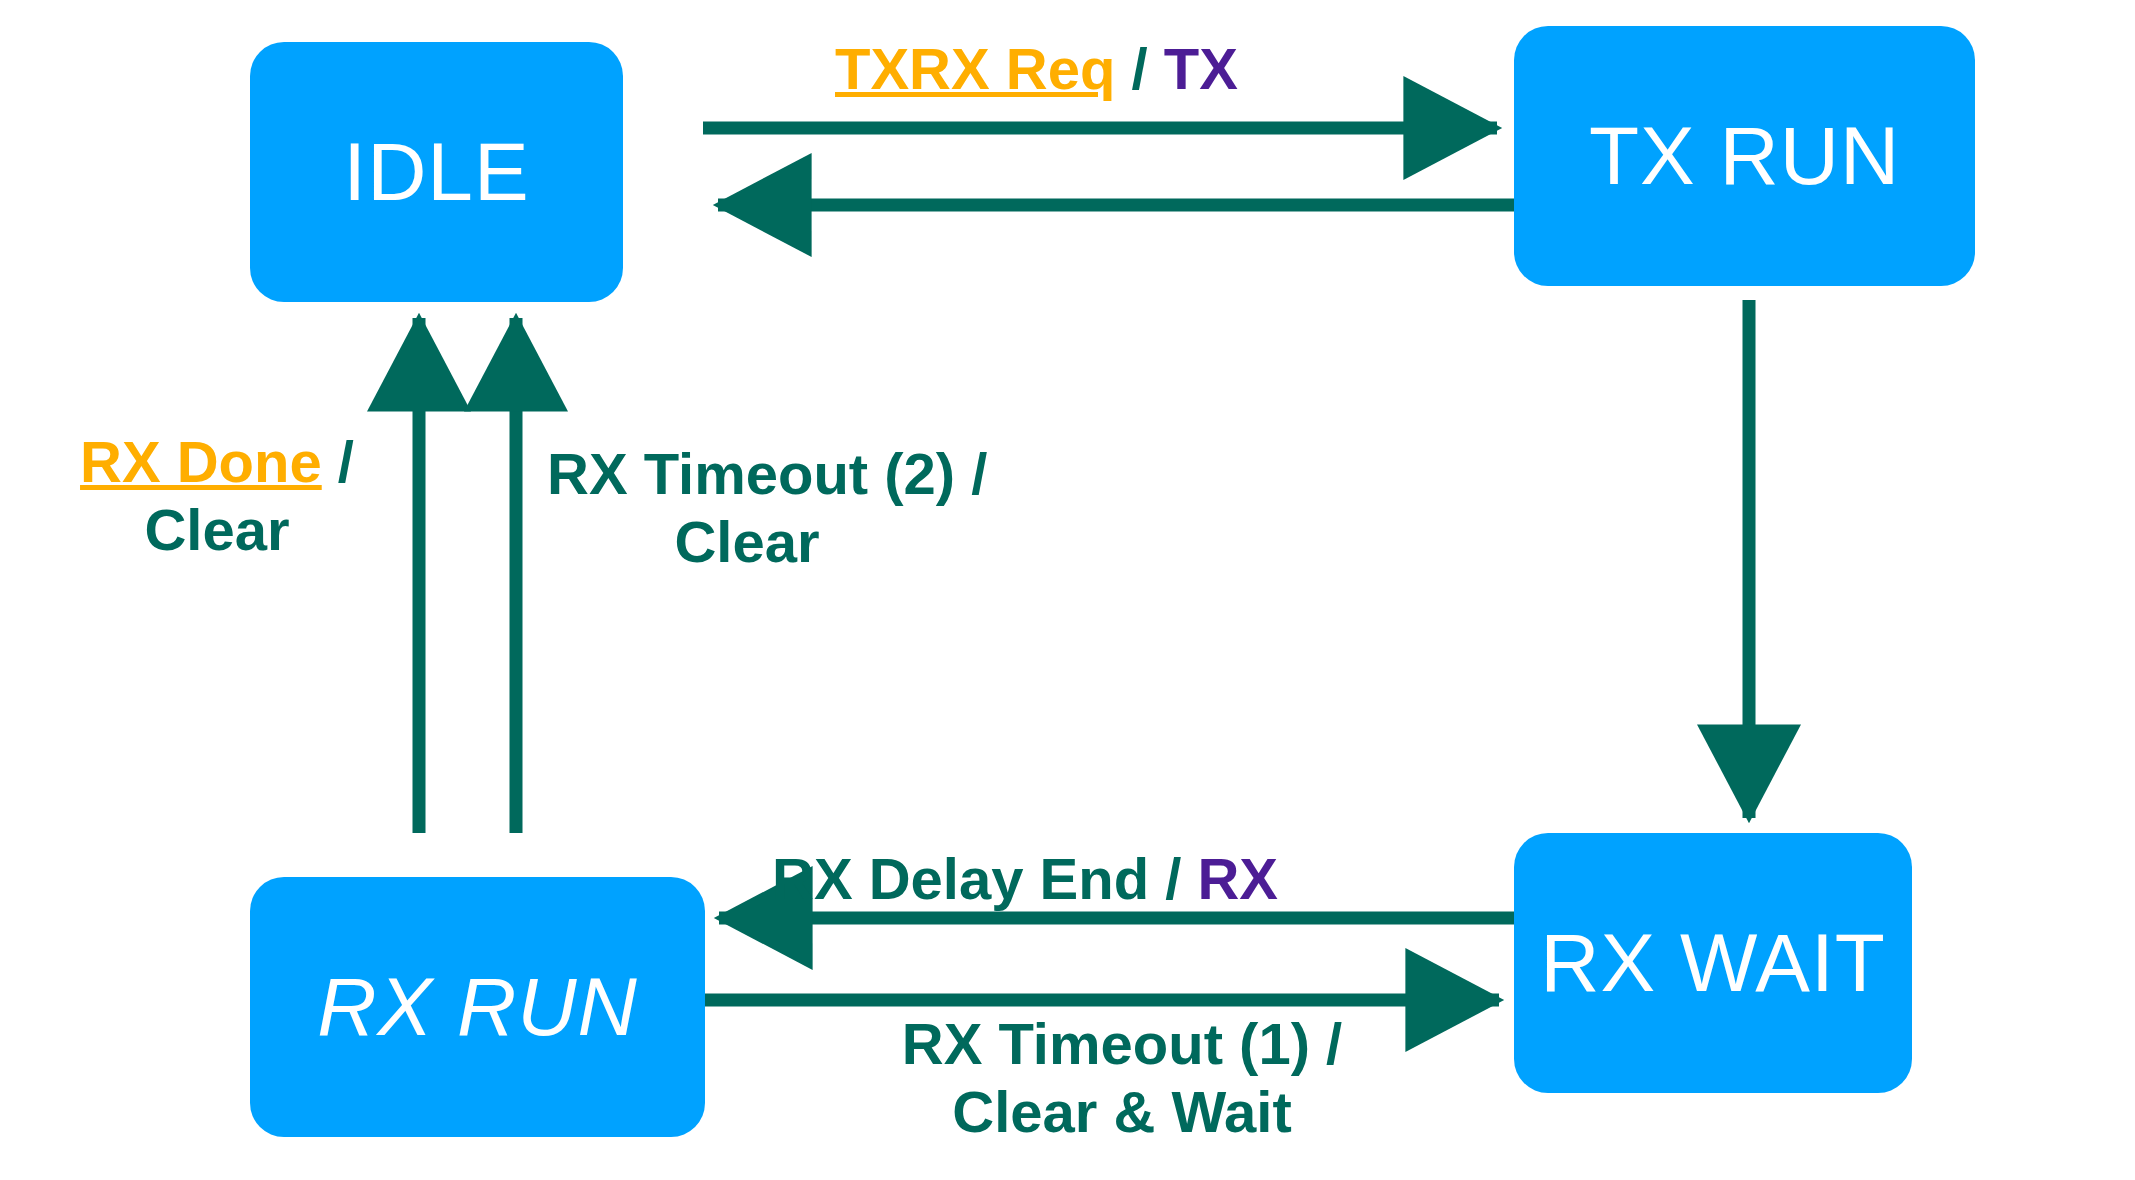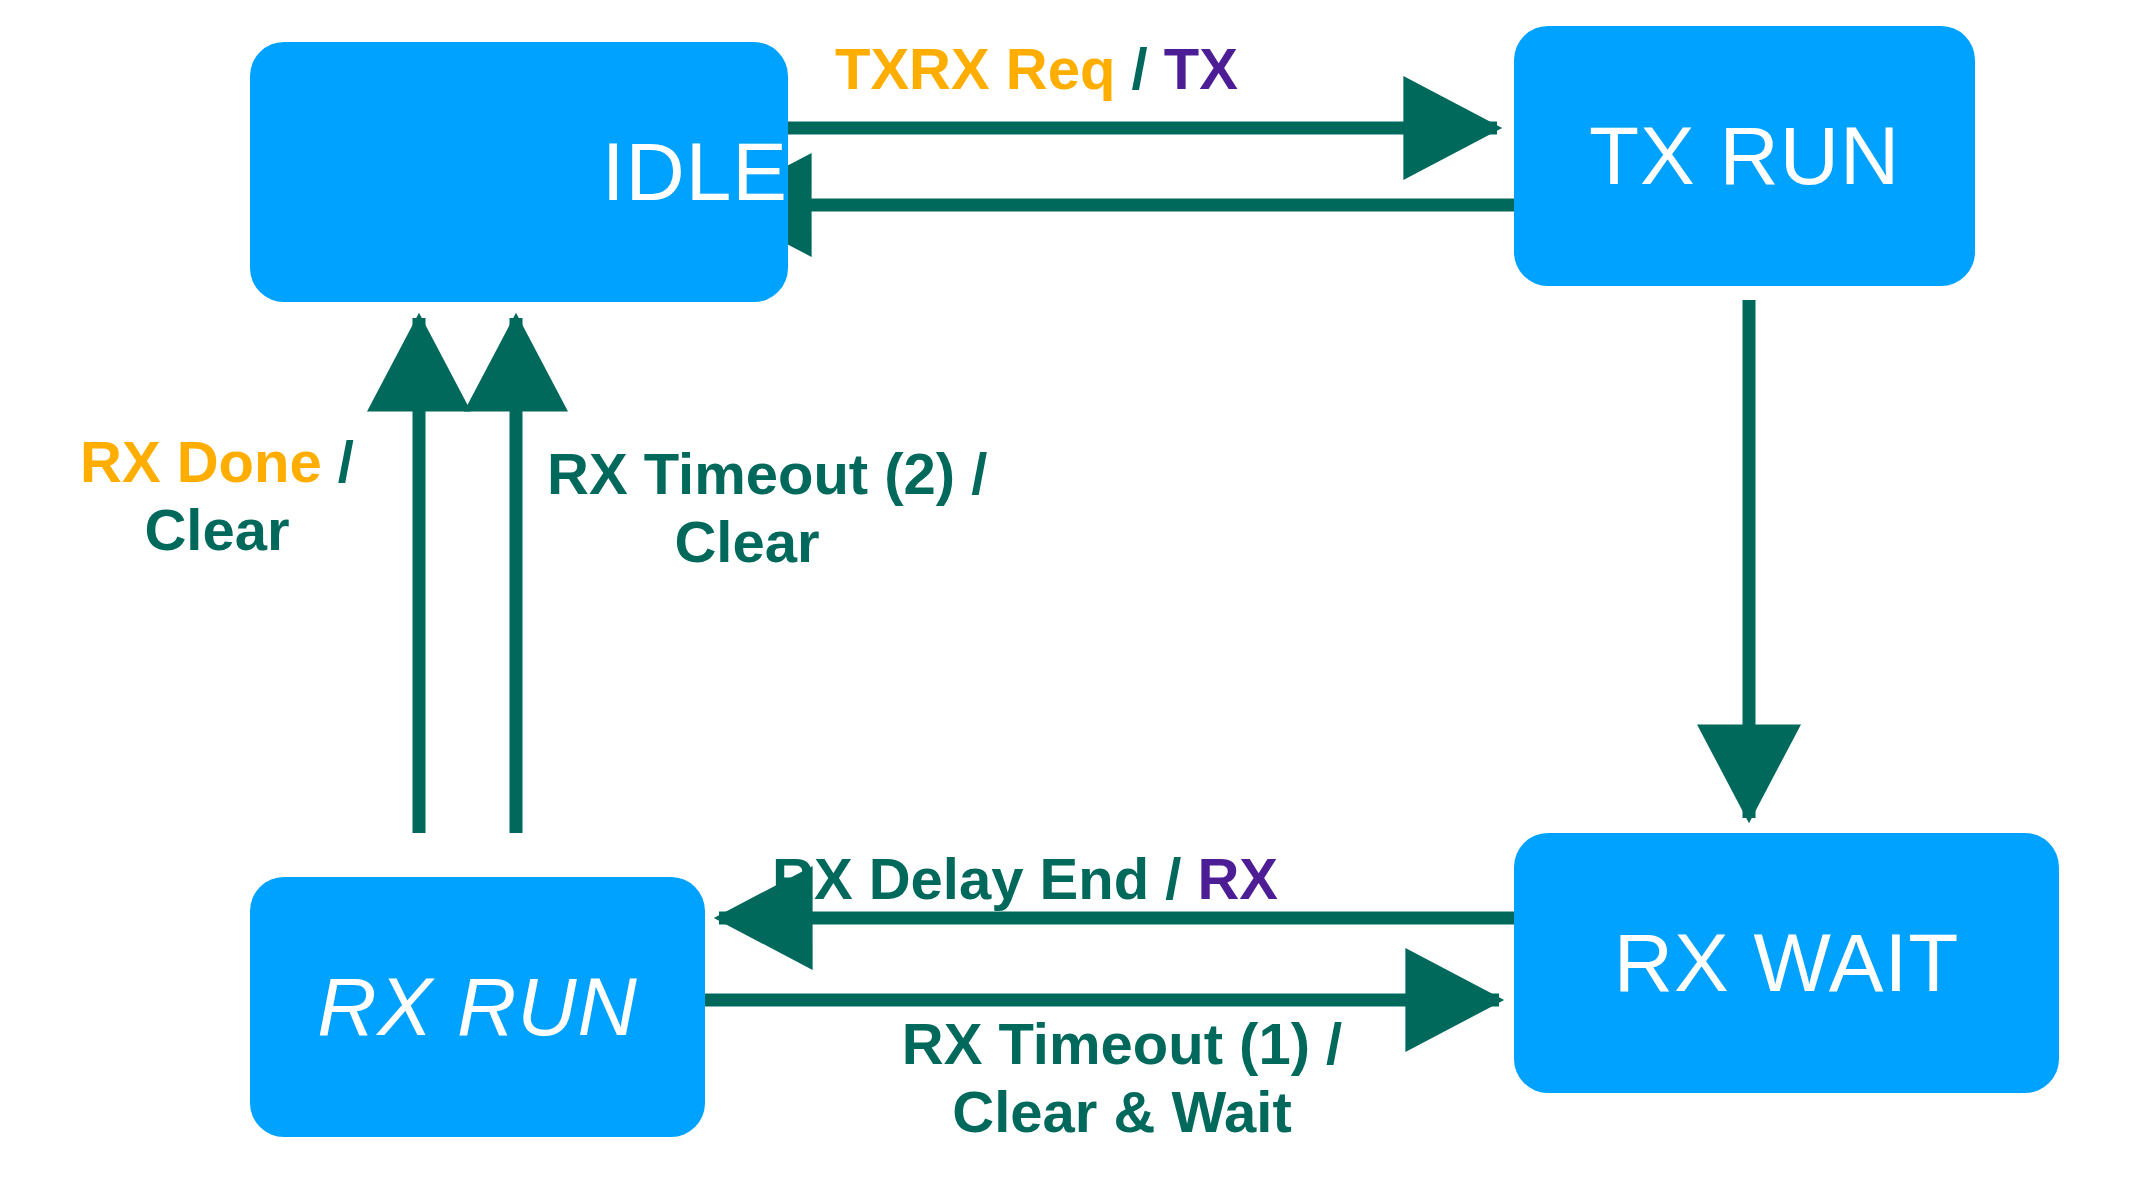--- a/index.html
+++ b/index.html
@@ -44,21 +44,21 @@
   }
   .edge-label {
     position: absolute;
     font-family: "Liberation Sans", sans-serif;
     font-weight: bold;
     font-size: 58px;
     line-height: 1.18;
     white-space: nowrap;
     color: #00695C;
   }
-  .lbl-amber { color: #FFAE00; }
+  .lbl-amber { color: #FFAE00; text-decoration: underline; }
   .lbl-orange { color: #4c1d95; }
   .lbl-teal { color: #00695C; }
   .ta-center { text-align: center; margin-left: 17px; }
   .ta-left { text-align: left; }
 </style>
 </head>
 <body>
 
 <div id="canvas">
 
@@ -91,33 +91,33 @@
 
     <g>
       <line x1="419" y1="833" x2="419" y2="318" stroke="#00695C" stroke-width="13" marker-end="url(#arrowR)"></line>
     </g>
 
     <g>
       <line x1="516" y1="833" x2="516" y2="318" stroke="#00695C" stroke-width="13" marker-end="url(#arrowR)"></line>
     </g>
   </svg>
 
-  <div class="state-box" style="left:250px; top:42px; width:538px; height:260px;justify-content:flex-end;">
+  <div class="state-box" style="left:250px; top:42px; width:373px; height:260px;">
     <span class="state-label">IDLE</span>
   </div>
 
   <div class="state-box" style="left:1514px; top:26px; width:461px; height:260px;">
     <span class="state-label">TX RUN</span>
   </div>
 
   <div class="state-box" style="left:250px; top:877px; width:455px; height:260px;font-style:italic;">
     <span class="state-label">RX RUN</span>
   </div>
 
-  <div class="state-box" style="left:1514px; top:833px; width:545px; height:260px;text-align:center;">
+  <div class="state-box" style="left:1514px; top:833px; width:398px; height:260px;text-align:center;">
     <span class="state-label">RX WAIT</span>
   </div>
 
   <div class="edge-label ta-left" style="left:835px; top:35px;">
     <span class="lbl-amber">TXRX Req</span><span class="lbl-teal"> / </span><span class="lbl-orange">TX</span>
   </div>
 
 
 
   <div class="edge-label ta-left" style="left:772px; top:845px;">

